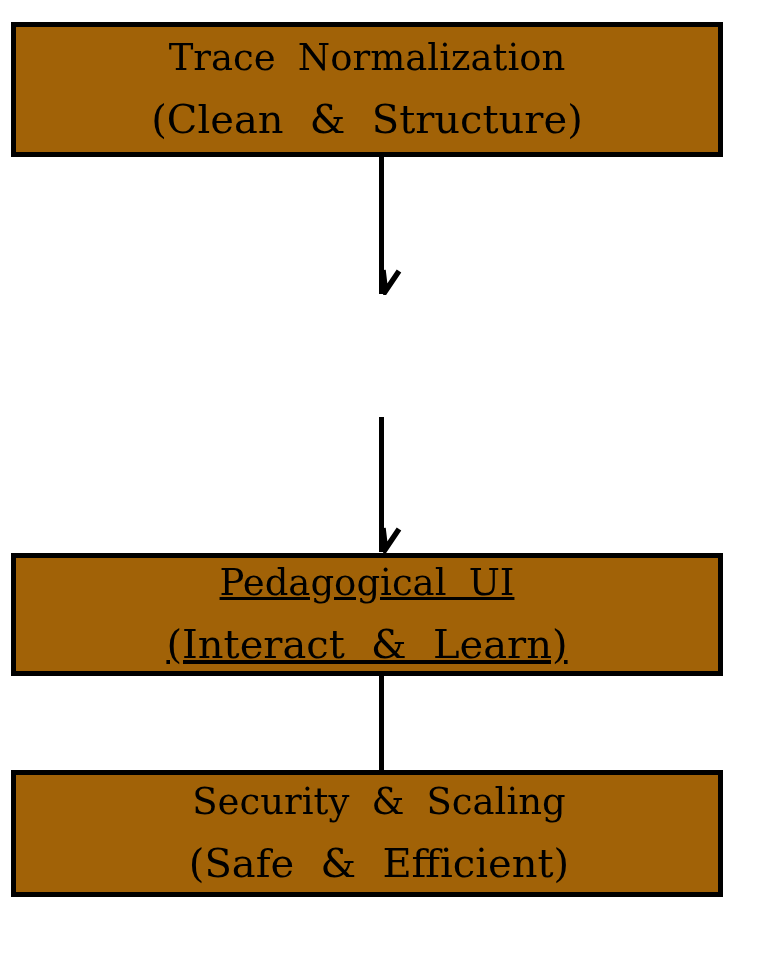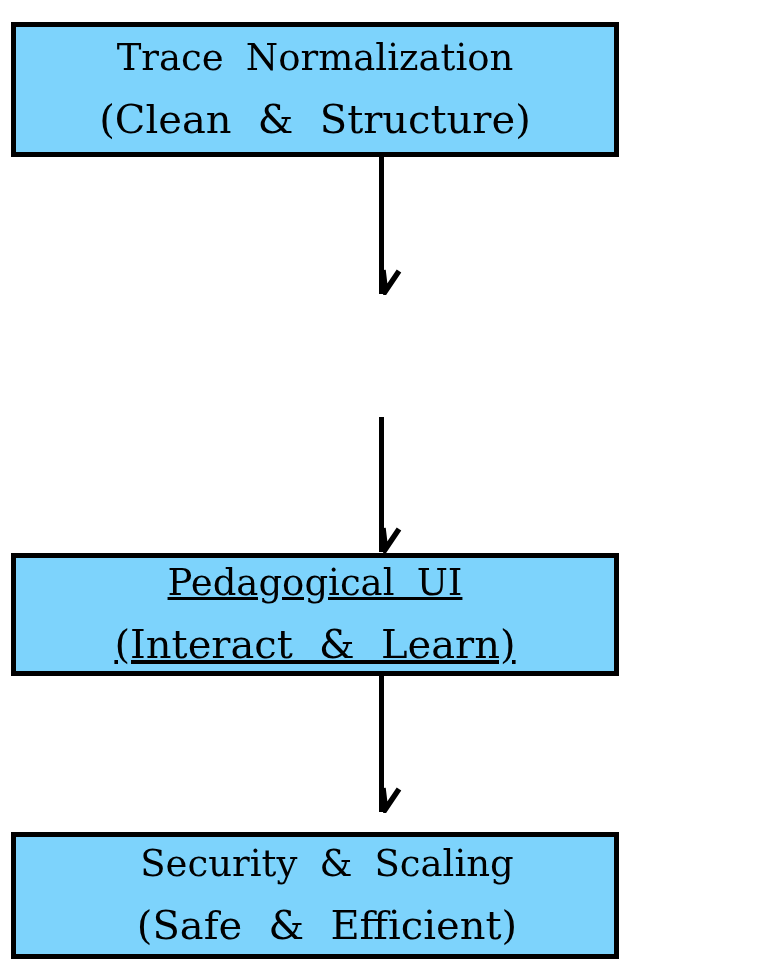--- a/index.html
+++ b/index.html
@@ -12,24 +12,24 @@
     width: 773px;
     height: 960px;
     background: #ffffff;
     overflow: hidden;
     font-family: "DejaVu Serif", "Liberation Serif", serif;
     color: #000000;
   }
   .flow-box {
     position: absolute;
     left: 11px;
-    width: 608px;
+    width: 712px;
     box-sizing: border-box;
     border: 5px solid #000000;
-    background: #7dd3fc;
+    background: #a16207;
     display: flex;
     flex-direction: column;
     align-items: center;
     justify-content: center;
     text-align: center;
   }
   .box-title {
     font-size: 37px;
     line-height: 1.15;
     word-spacing: 0.28em;
@@ -38,21 +38,21 @@
   .box-subtitle {
     font-size: 40px;
     line-height: 1.15;
     margin-top: 17px;
     word-spacing: 0.34em;
     white-space: nowrap;
   }
   .box-1 { top: 22px;  height: 135px; }
   .box-2 { top: 295px; height: 122px; }
   .box-3 { top: 553px; height: 123px; text-decoration: underline; }
-  .box-4 { top: 832px; height: 127px; padding-left: 24px; }
+  .box-4 { top: 770px; height: 127px; padding-left: 24px; }
 
   .flow-arrow {
     position: absolute;
     left: 372px;
     width: 34px;
     display: block;
   }
   .arrow-1 { top: 157px; height: 138px; }
   .arrow-2 { top: 417px; height: 136px; }
   .arrow-3 { top: 676px; height: 137px; }

